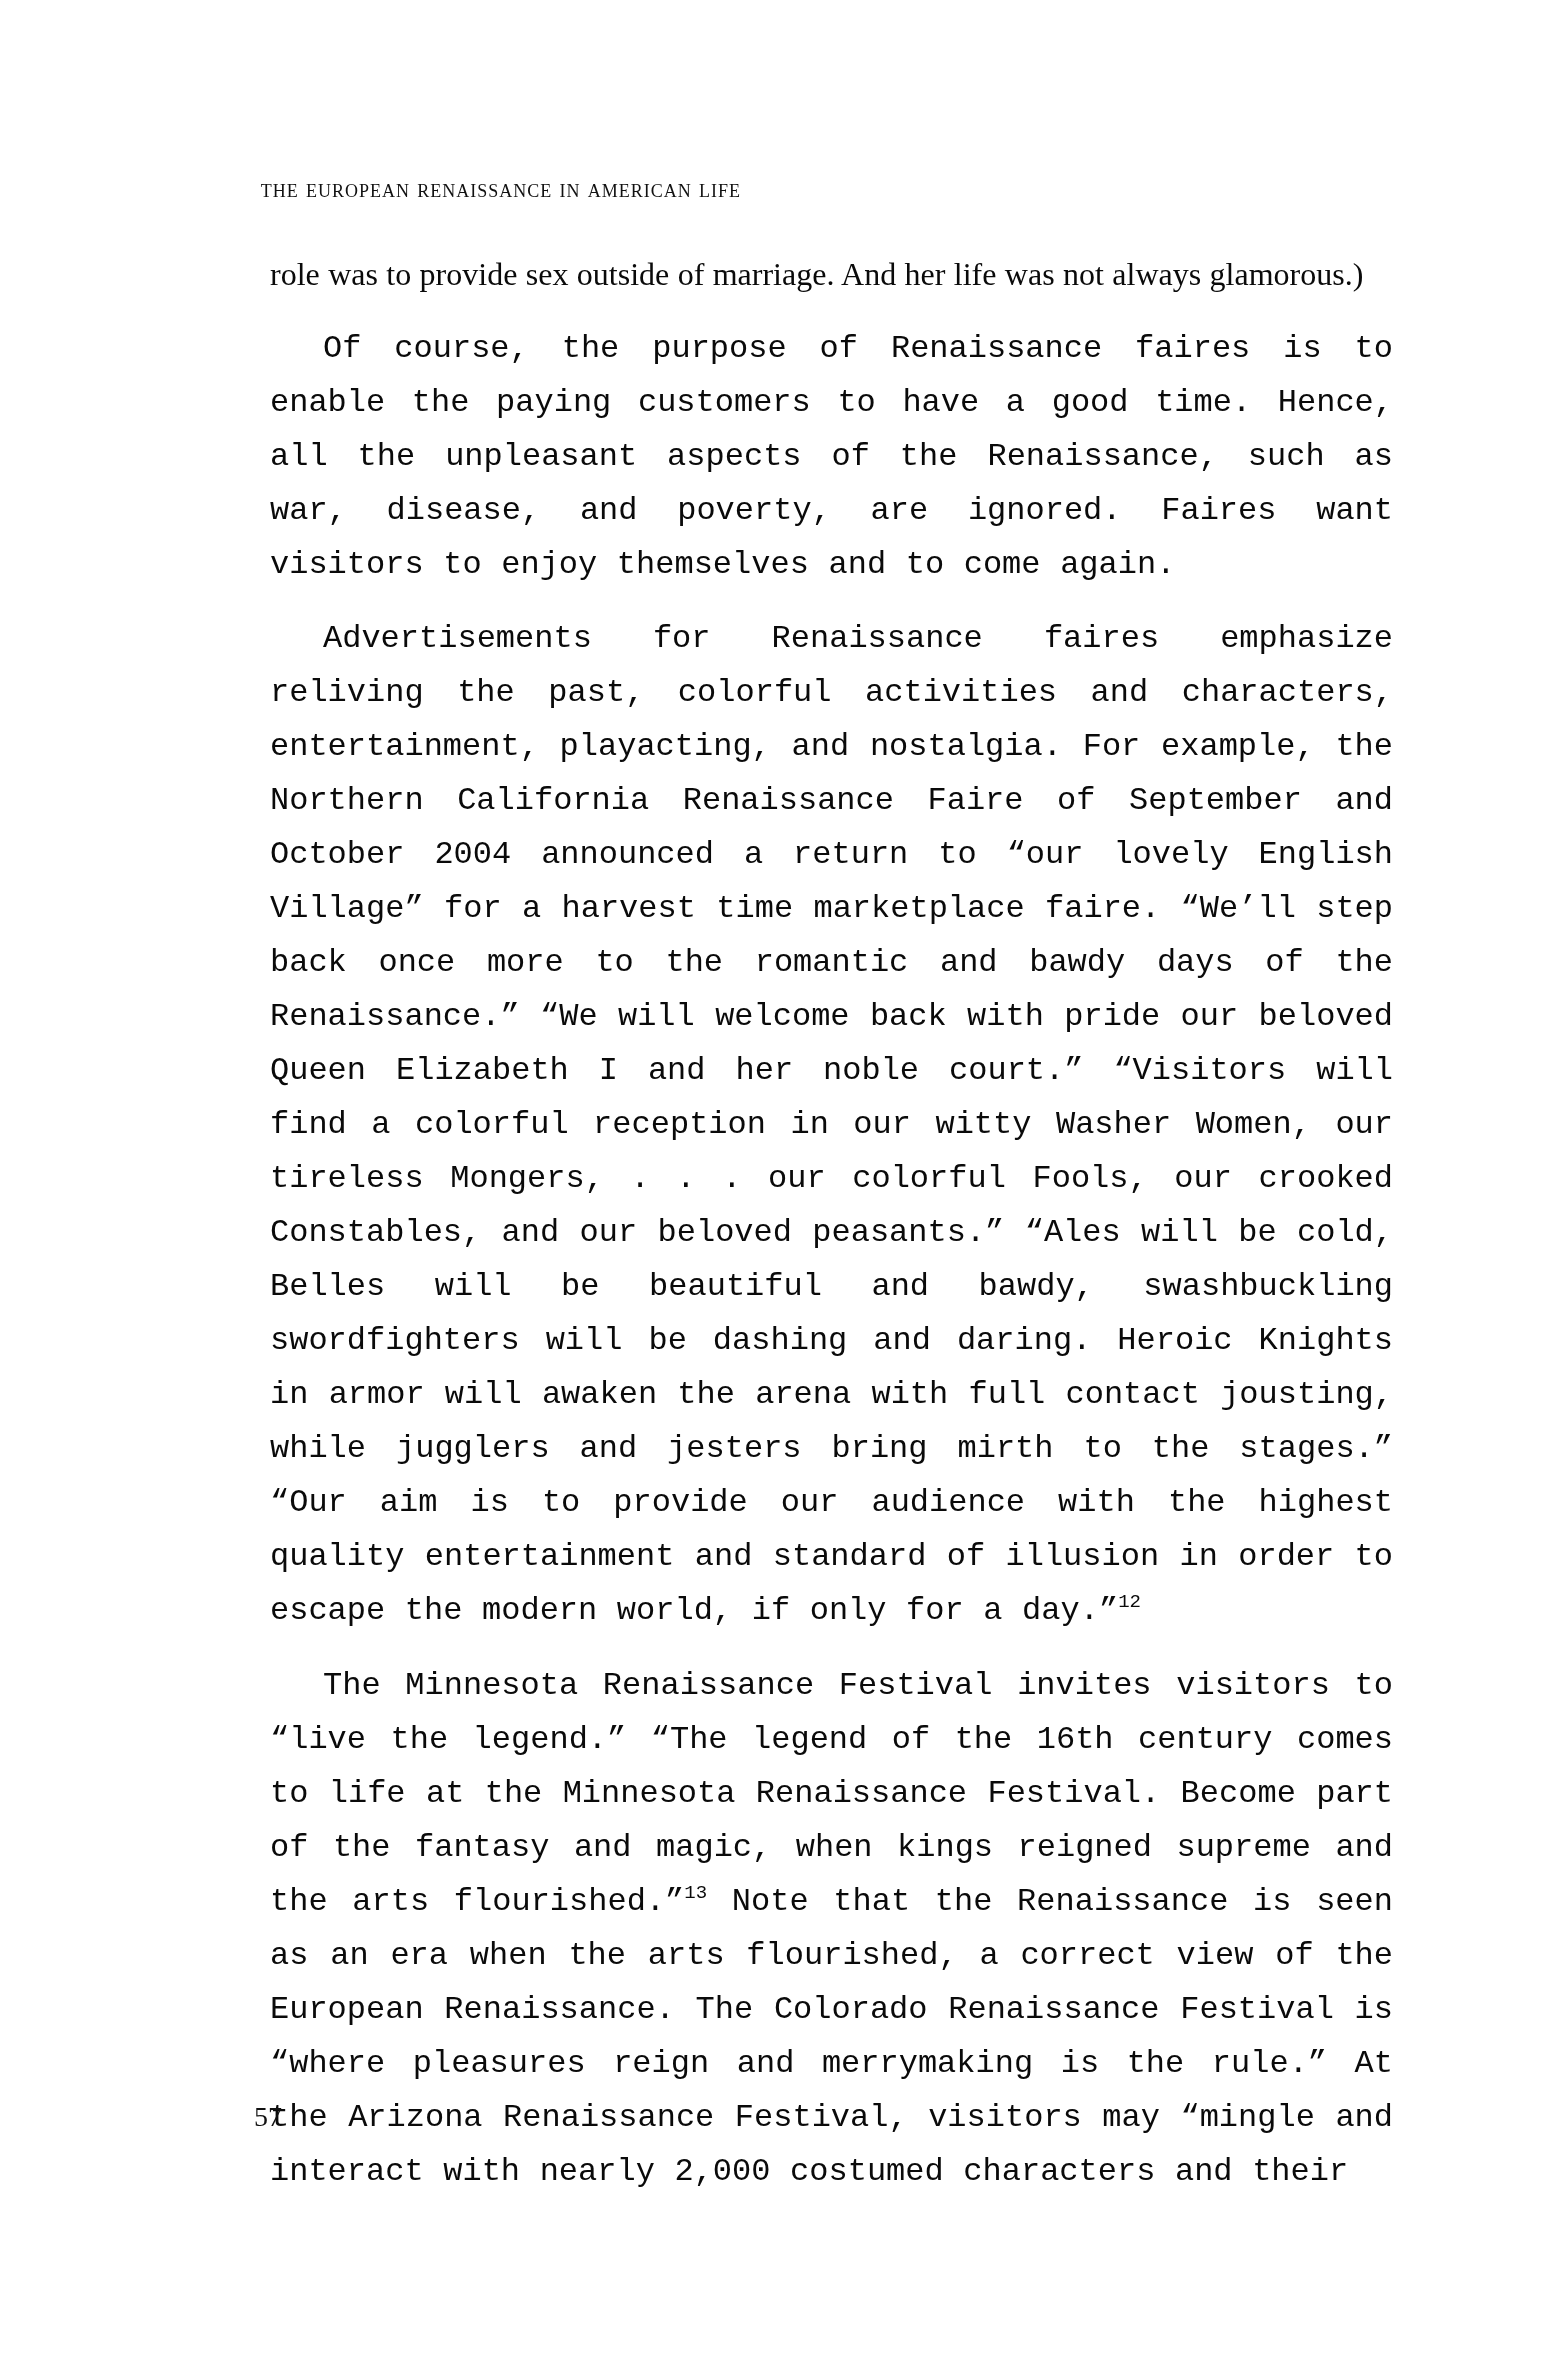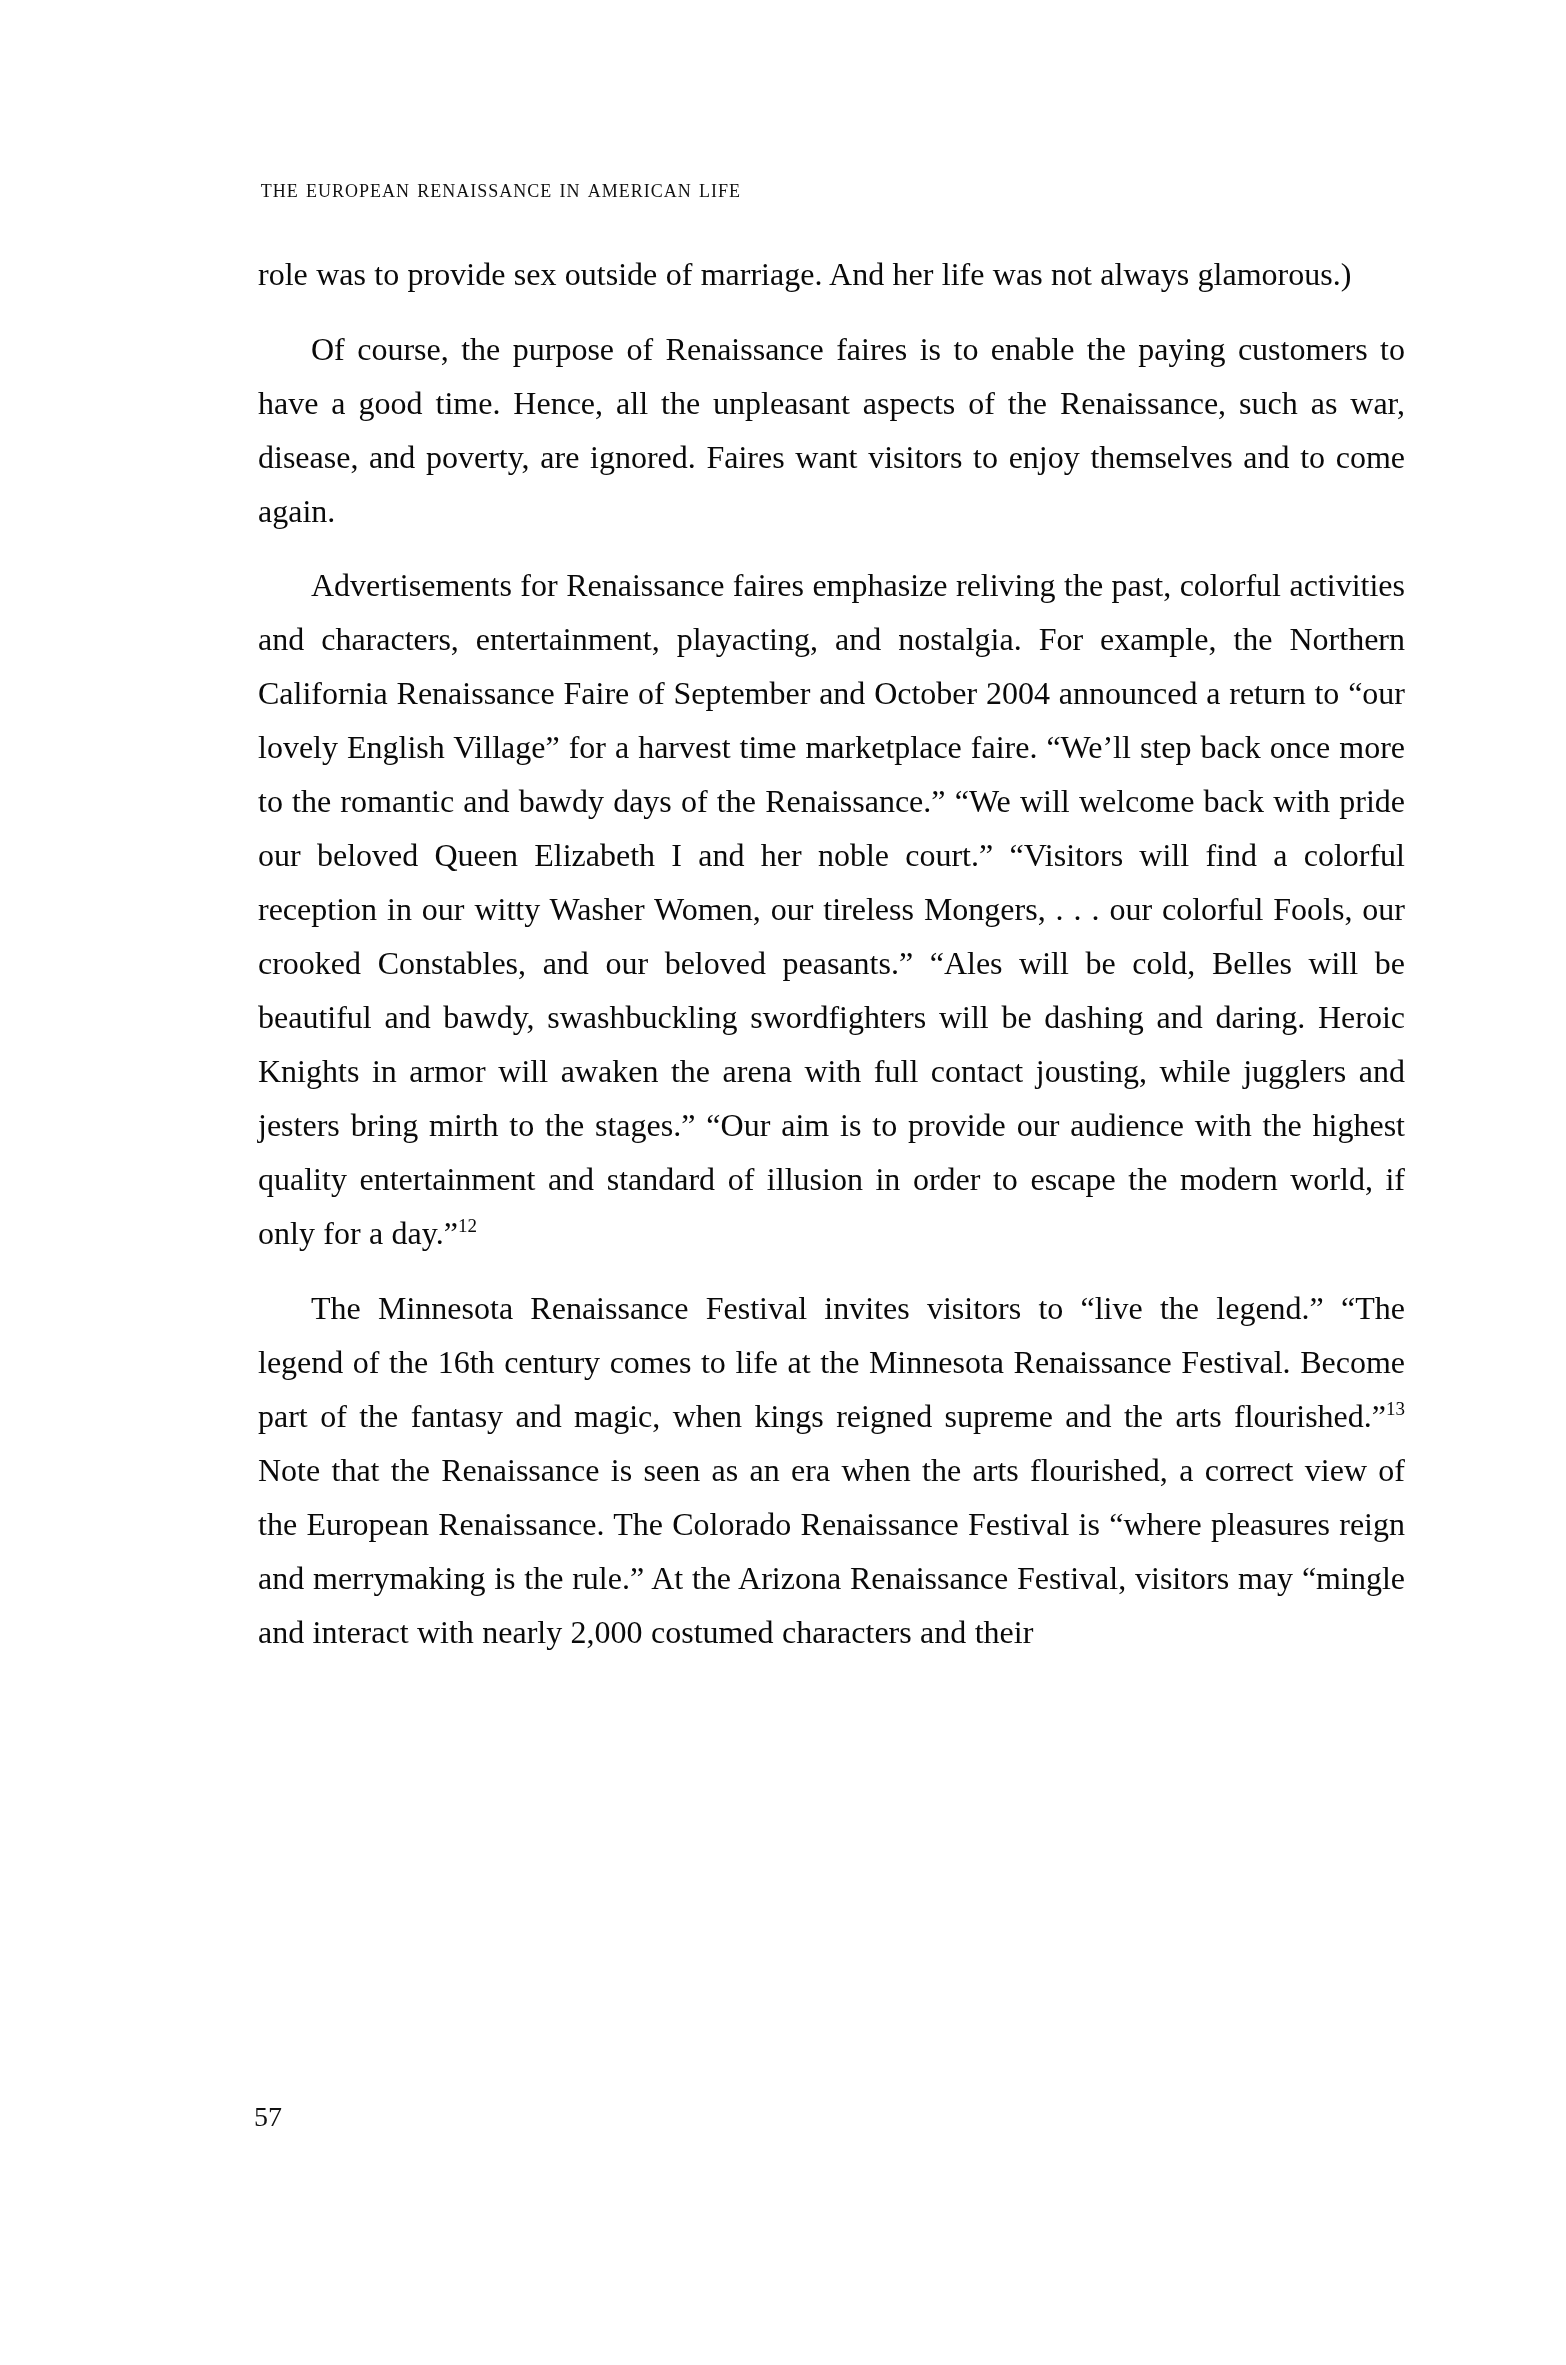--- a/index.html
+++ b/index.html
@@ -37,28 +37,29 @@
     margin: 0 0 44px 6.8px;
   }
   .running-head::first-letter {
     font-size: 25px;
   }
   p.body-par {
     font-size: 32px;
     line-height: 54px;
     text-align: justify;
     text-justify: inter-word;
-    margin: 4px;
+    margin: 16px;
     word-spacing: 0.4px;
   }
   p.body-par.indent {
     text-indent: 53px;
   }
   p.body-par + p.body-par {
     margin-top: 20.5px;
+    font-family: Liberation Mono, monospace;
   }
   sup {
     font-size: 19px;
     vertical-align: super;
     line-height: 0;
   }
   .folio {
     position: absolute;
     left: 254px;
     top: 2101px;

